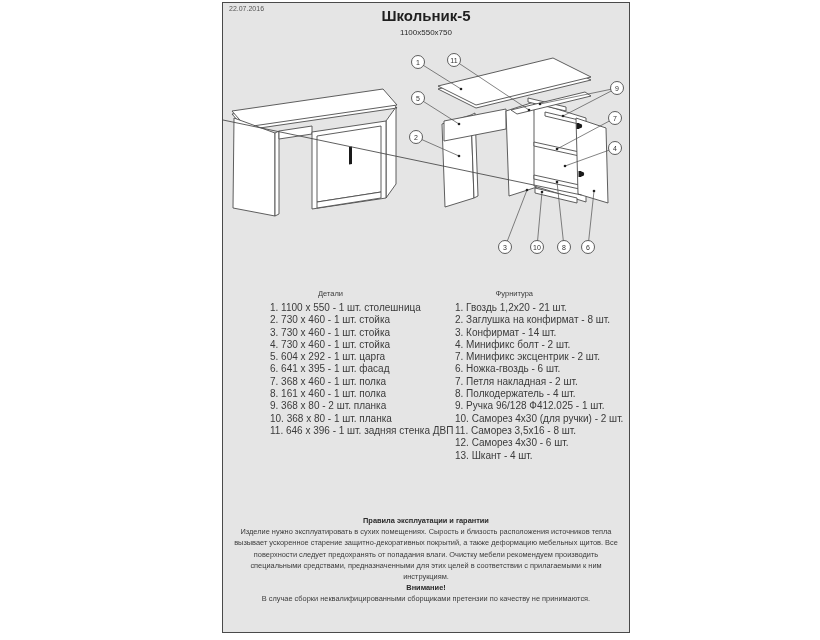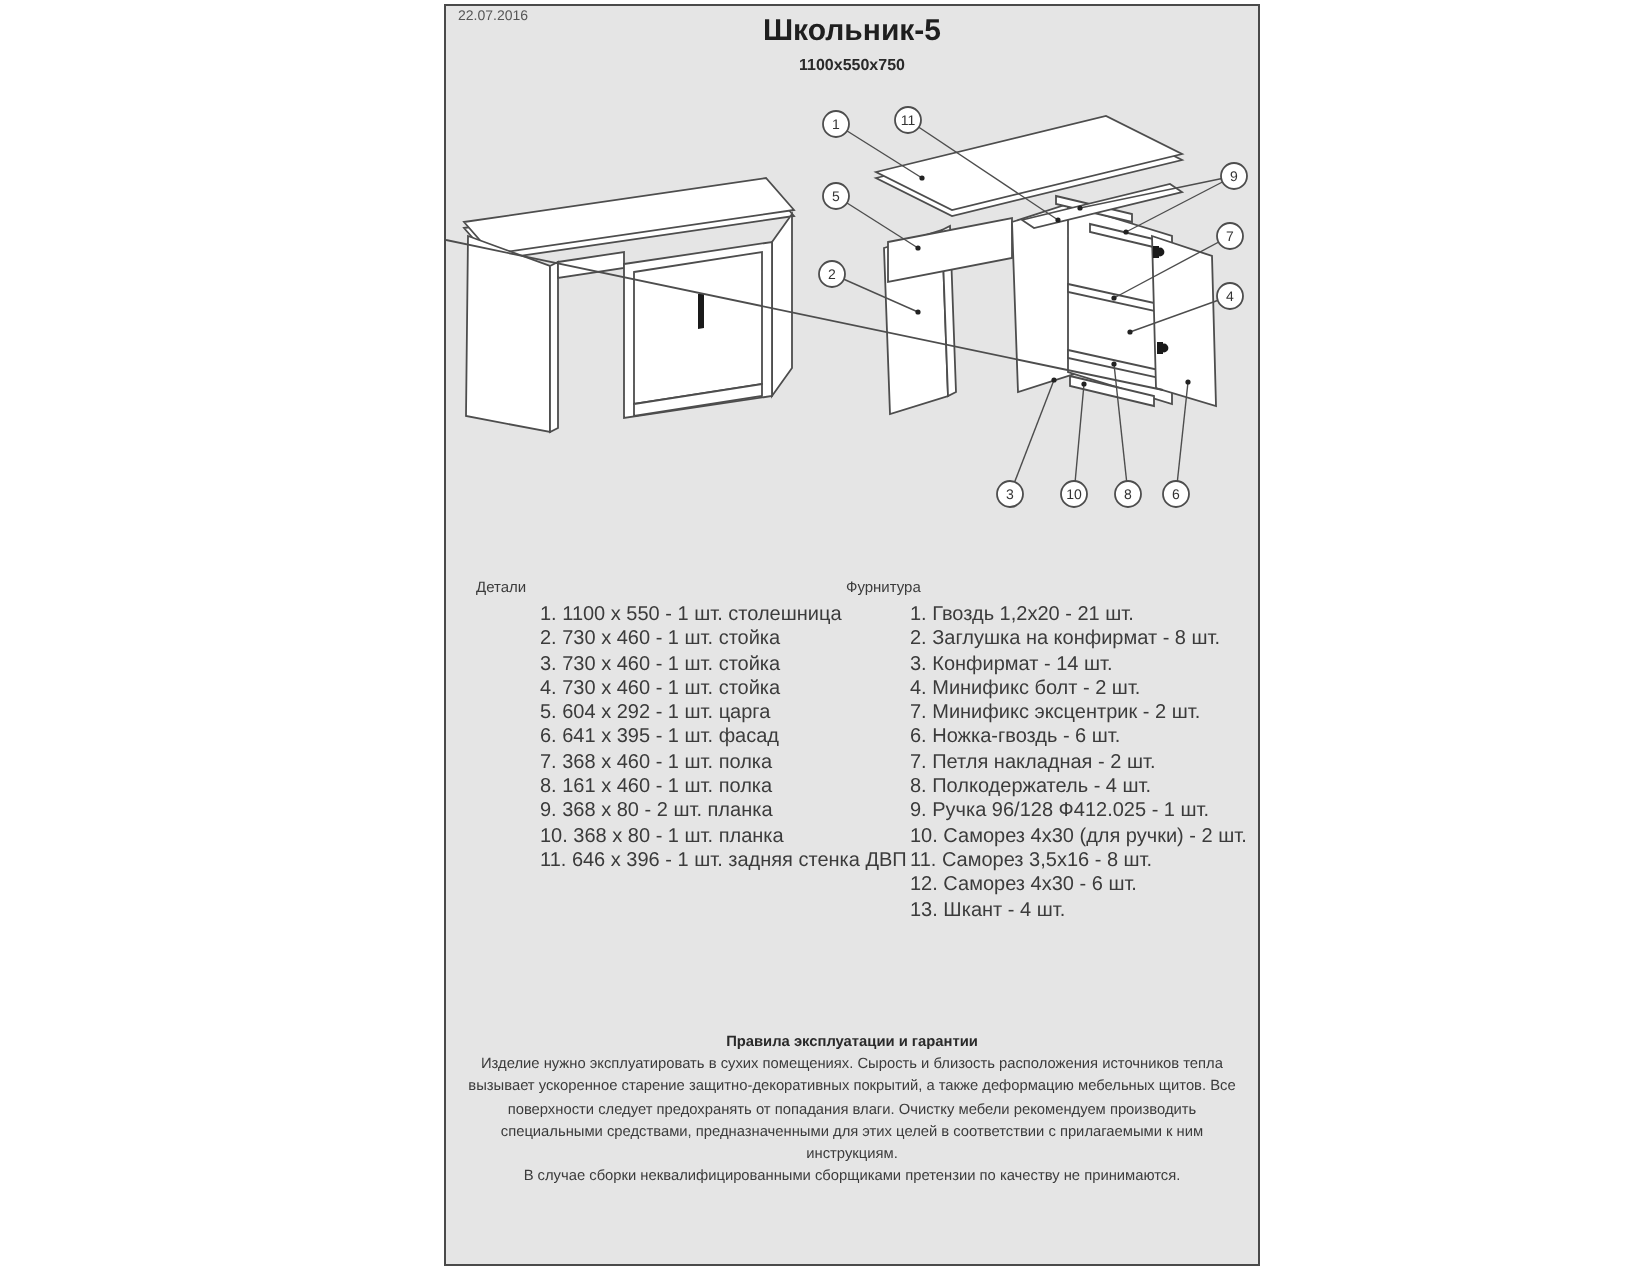--- a/index.html
+++ b/index.html
@@ -8,30 +8,30 @@
     font-family:"Liberation Sans",sans-serif;color:#3b3b3b;
   }
   .sheet{
     position:absolute;left:222px;top:2px;width:406px;height:629px;
     background:#e5e5e5;border:1px solid #4a4a4a;
   }
   .date{position:absolute;left:6px;top:2px;font-size:7px;color:#555;}
   .title{position:absolute;left:0;top:4px;width:100%;text-align:center;
     font-size:15px;font-weight:bold;color:#1f1f1f;}
   .subtitle{position:absolute;left:0;top:25px;width:100%;text-align:center;
-    font-size:8px;font-weight:bold;color:#2a2a2a;}
+    font-size:8px;font-weight:normal;color:#2a2a2a;}
   svg.diagrams{position:absolute;left:0;top:43px;}
   svg .ln{stroke:#4d4d4d;stroke-width:0.9;fill:none;}
   svg .face{fill:#ffffff;stroke:#4d4d4d;stroke-width:0.9;}
   svg .leader{stroke:#4d4d4d;stroke-width:0.7;fill:none;}
   svg .callout-circle{fill:#ffffff;stroke:#4d4d4d;stroke-width:0.9;}
   svg .callout-num{font-family:"Liberation Sans",sans-serif;font-size:7px;fill:#333;text-anchor:middle;}
   svg .dot{fill:#222;}
   svg .hw{fill:#1a1a1a;stroke:none;}
-  .list-heading{position:absolute;font-size:7.5px;text-align:left;color:#3b3b3b;}
+  .list-heading{position:absolute;font-size:7.5px;text-align:right;color:#3b3b3b;}
   .list-col{position:absolute;font-size:10px;line-height:12.3px;white-space:nowrap;color:#3b3b3b;margin-left:32px;}
   .notice{
     position:absolute;left:10px;top:512px;width:386px;text-align:center;
     font-size:7.4px;line-height:11.2px;color:#3b3b3b;
   }
   .notice .b{font-weight:bold;color:#2a2a2a;}
 </style>
 </head>
 <body>
 
@@ -204,16 +204,17 @@
     <div>9. Ручка 96/128 Ф412.025 - 1 шт.</div>
     <div>10. Саморез 4x30 (для ручки) - 2 шт.</div>
     <div>11. Саморез 3,5x16 - 8 шт.</div>
     <div>12. Саморез 4x30 - 6 шт.</div>
     <div>13. Шкант - 4 шт.</div>
   </div>
 
   <div class="notice">
     <div class="b">Правила эксплуатации и гарантии</div>
     <div>Изделие нужно эксплуатировать в сухих помещениях. Сырость и близость расположения источников тепла вызывает ускоренное старение защитно-декоративных покрытий, а также деформацию мебельных щитов. Все поверхности следует предохранять от попадания влаги. Очистку мебели рекомендуем производить специальными средствами, предназначенными для этих целей в соответствии с прилагаемыми к ним инструкциям.</div>
+    <div class="b">Внимание!</div>
     <div>В случае сборки неквалифицированными сборщиками претензии по качеству не принимаются.</div>
   </div>
 
 </div>
 
 </body></html>

